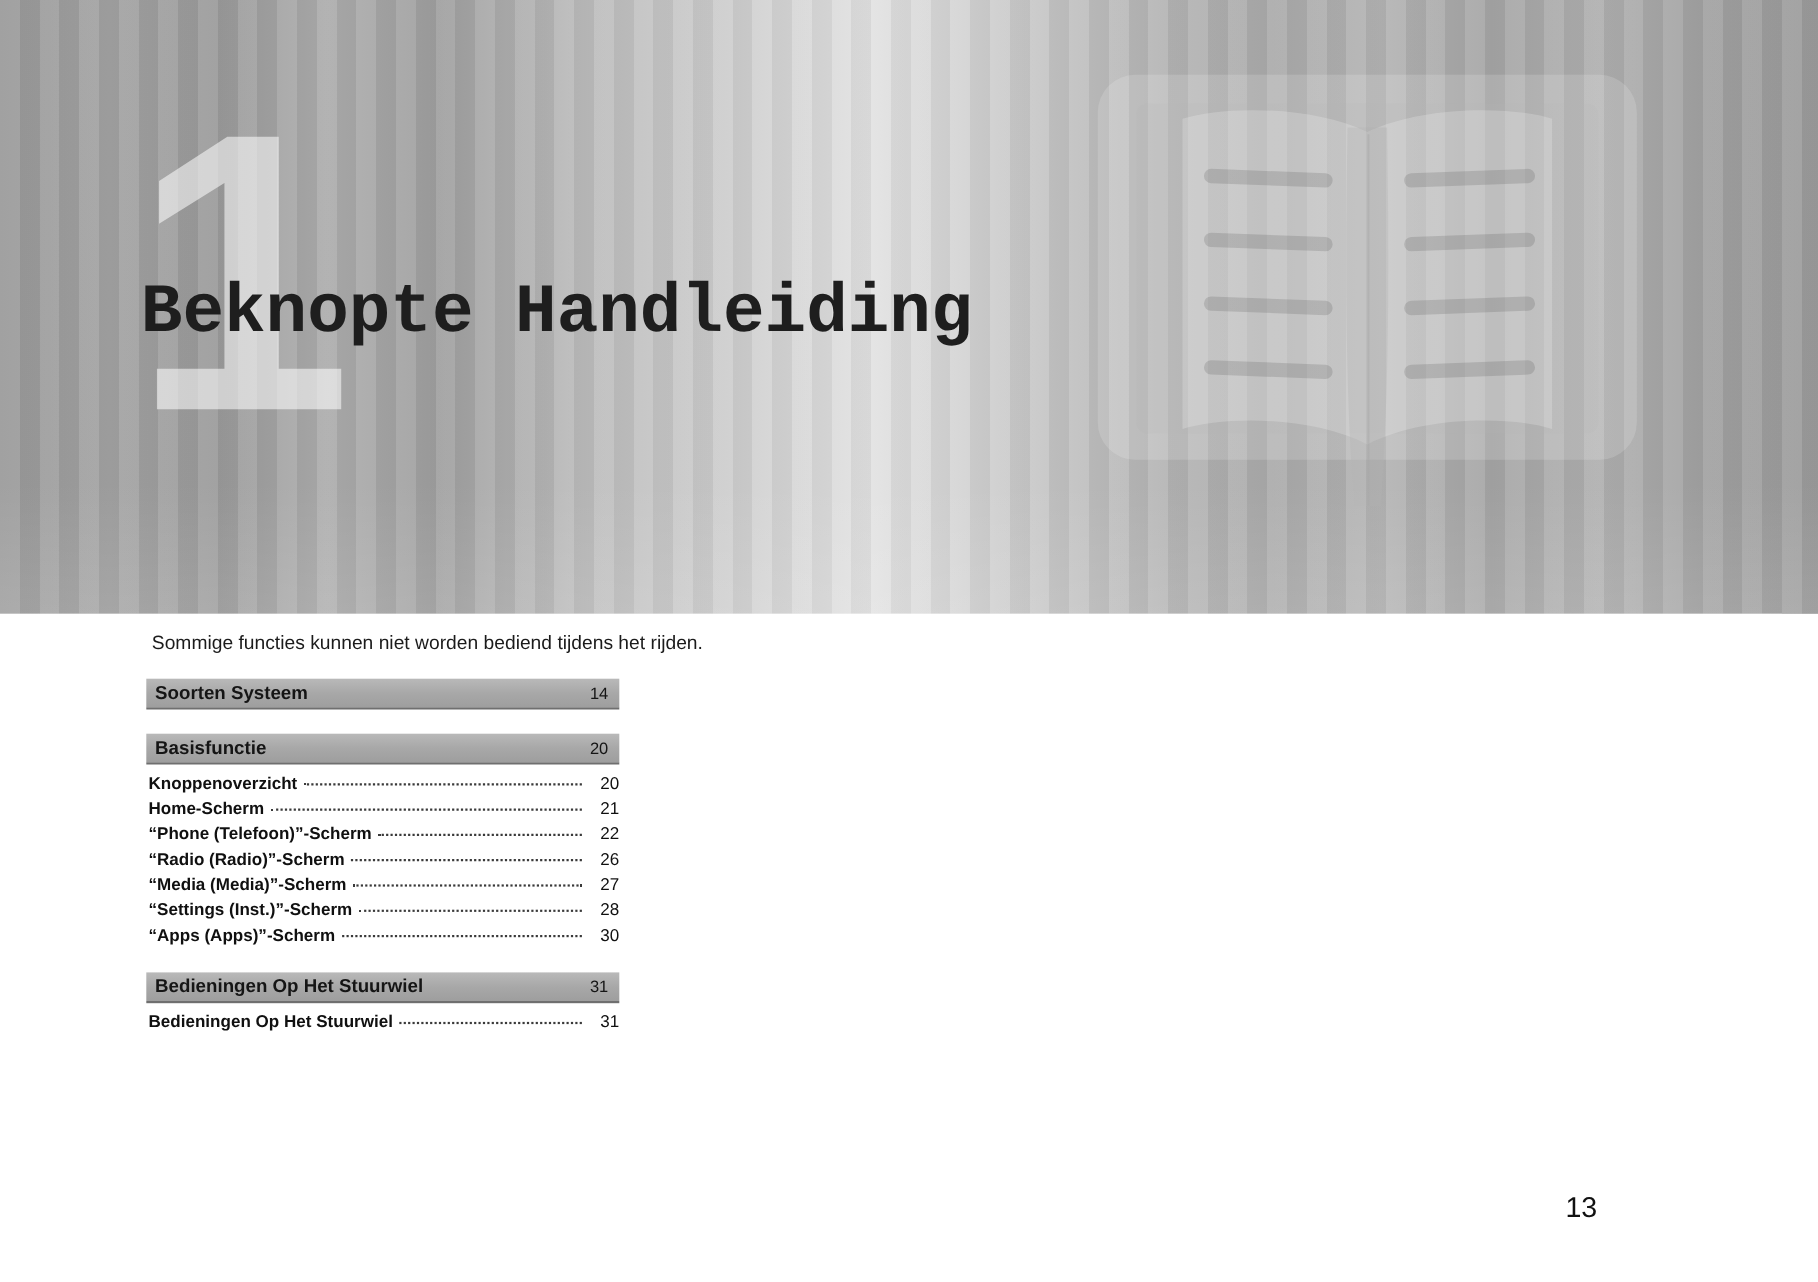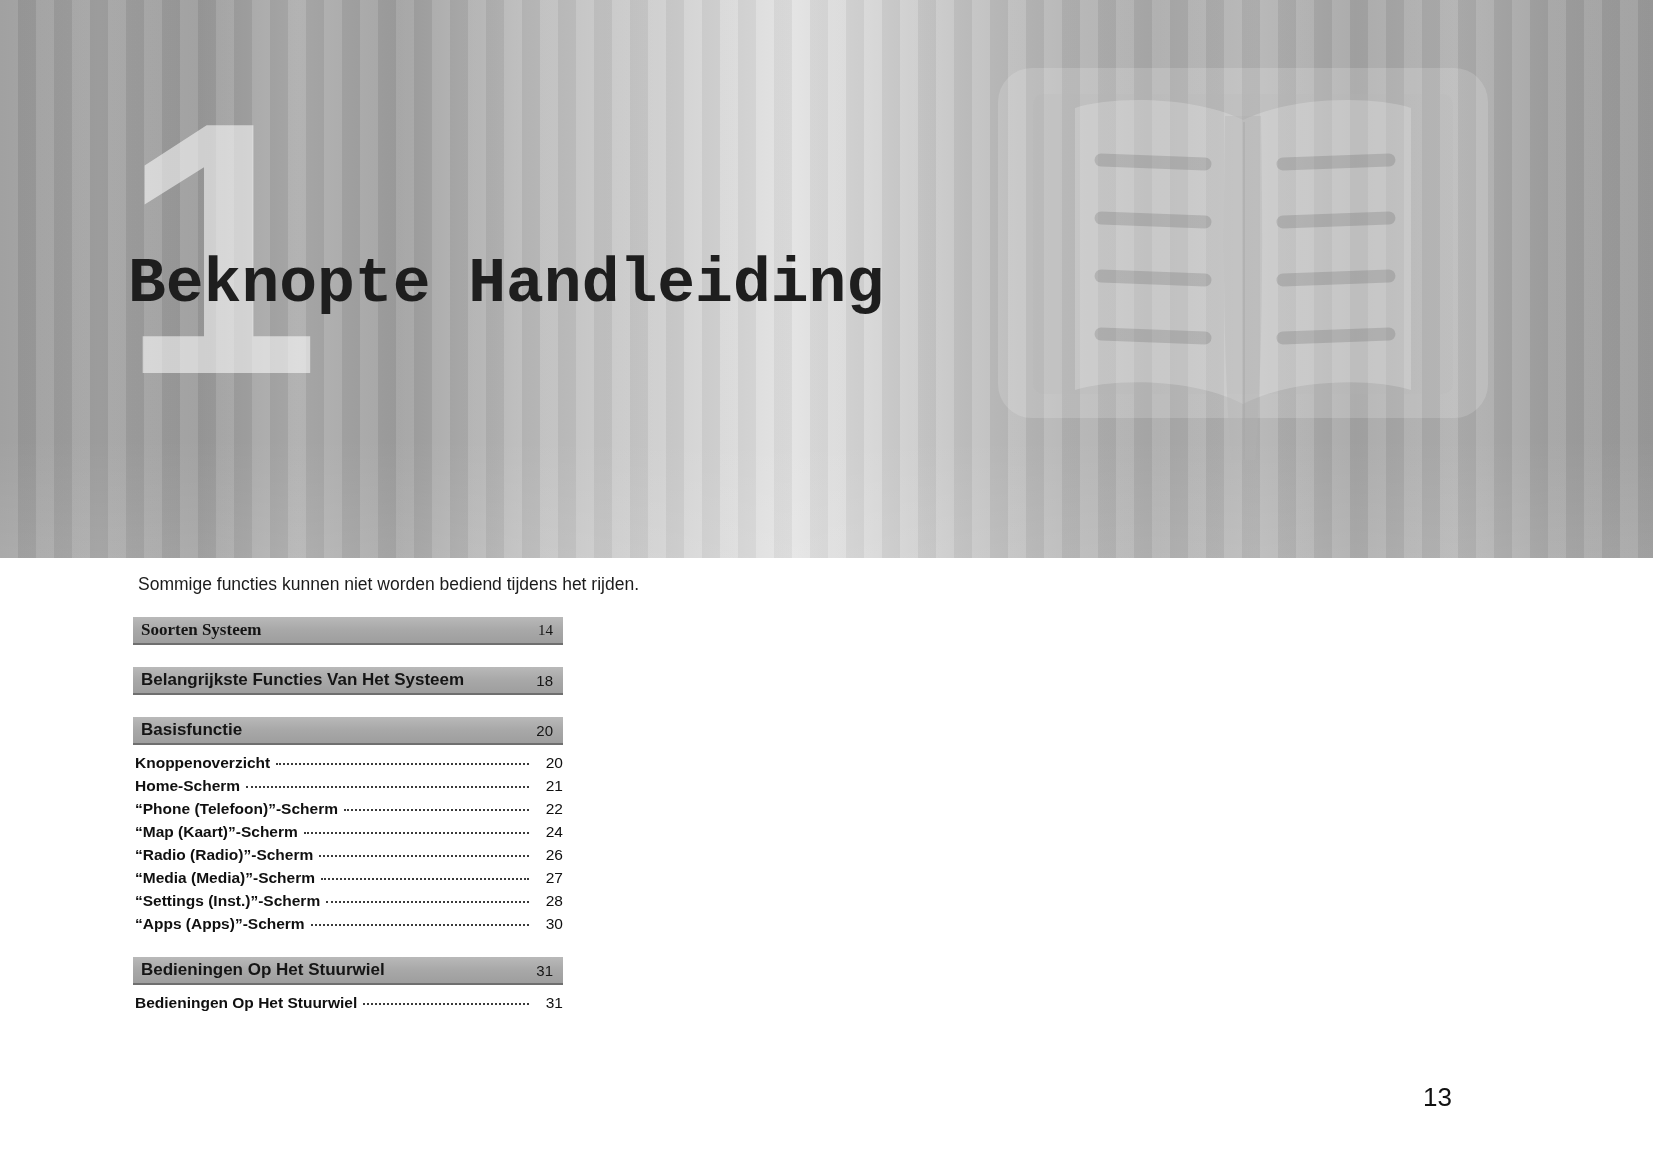--- a/index.html
+++ b/index.html
@@ -113,21 +113,21 @@
     display: flex;
     align-items: center;
     justify-content: space-between;
     background: linear-gradient(to bottom, #b9b9b9 0%, #a8a8a8 50%, #9e9e9e 100%);
     border-bottom: 2px solid #6f6f6f;
     height: 28px;
     padding: 0 10px 0 8px;
     box-sizing: border-box;
     margin-top: 22px;
   }
-  .section-bar:first-child { margin-top: 0; font-family: Liberation Serif, serif; }
+  .section-bar:first-child { margin-top: 0; }
   .section-title {
     font-size: 17px;
     font-weight: bold;
     color: #151515;
     white-space: nowrap;
   }
   .section-page {
     font-size: 15px;
     color: #151515;
     font-weight: normal;
@@ -204,24 +204,20 @@
 <div class="body-area">
   <div class="intro-note">Sommige functies kunnen niet worden bediend tijdens het rijden.</div>
 
   <div class="toc">
 
     <div class="section-bar">
       <span class="section-title">Soorten Systeem</span>
       <span class="section-page">14</span>
     </div>
 
-    <div class="section-bar">
-      <span class="section-title">Belangrijkste Functies Van Het Systeem</span>
-      <span class="section-page">18</span>
-    </div>
 
     <div class="section-bar">
       <span class="section-title">Basisfunctie</span>
       <span class="section-page">20</span>
     </div>
     <div class="entries">
       <div class="entry">
         <span class="entry-label">Knoppenoverzicht</span>
         <span class="entry-leader"></span>
         <span class="entry-page">20</span>
@@ -230,25 +226,20 @@
         <span class="entry-label">Home-Scherm</span>
         <span class="entry-leader"></span>
         <span class="entry-page">21</span>
       </div>
       <div class="entry">
         <span class="entry-label">“Phone (Telefoon)”-Scherm</span>
         <span class="entry-leader"></span>
         <span class="entry-page">22</span>
       </div>
       <div class="entry">
-        <span class="entry-label">“Map (Kaart)”-Scherm</span>
-        <span class="entry-leader"></span>
-        <span class="entry-page">24</span>
-      </div>
-      <div class="entry">
         <span class="entry-label">“Radio (Radio)”-Scherm</span>
         <span class="entry-leader"></span>
         <span class="entry-page">26</span>
       </div>
       <div class="entry">
         <span class="entry-label">“Media (Media)”-Scherm</span>
         <span class="entry-leader"></span>
         <span class="entry-page">27</span>
       </div>
       <div class="entry">

